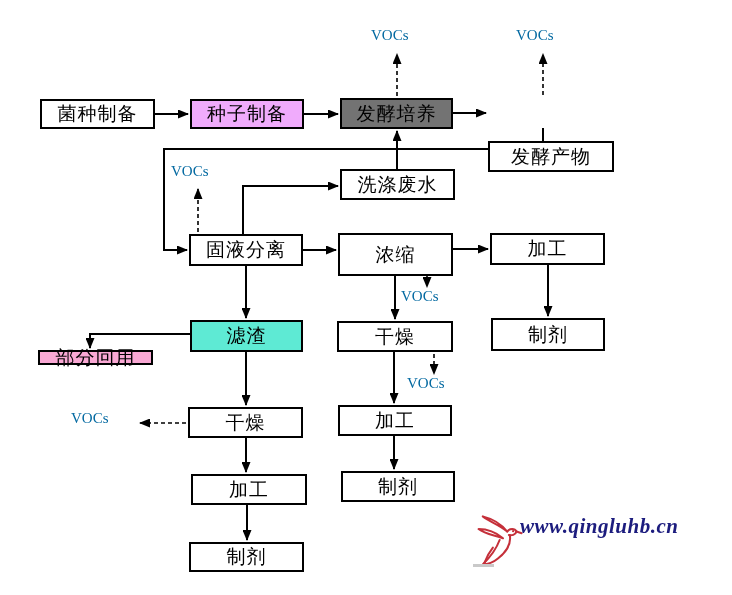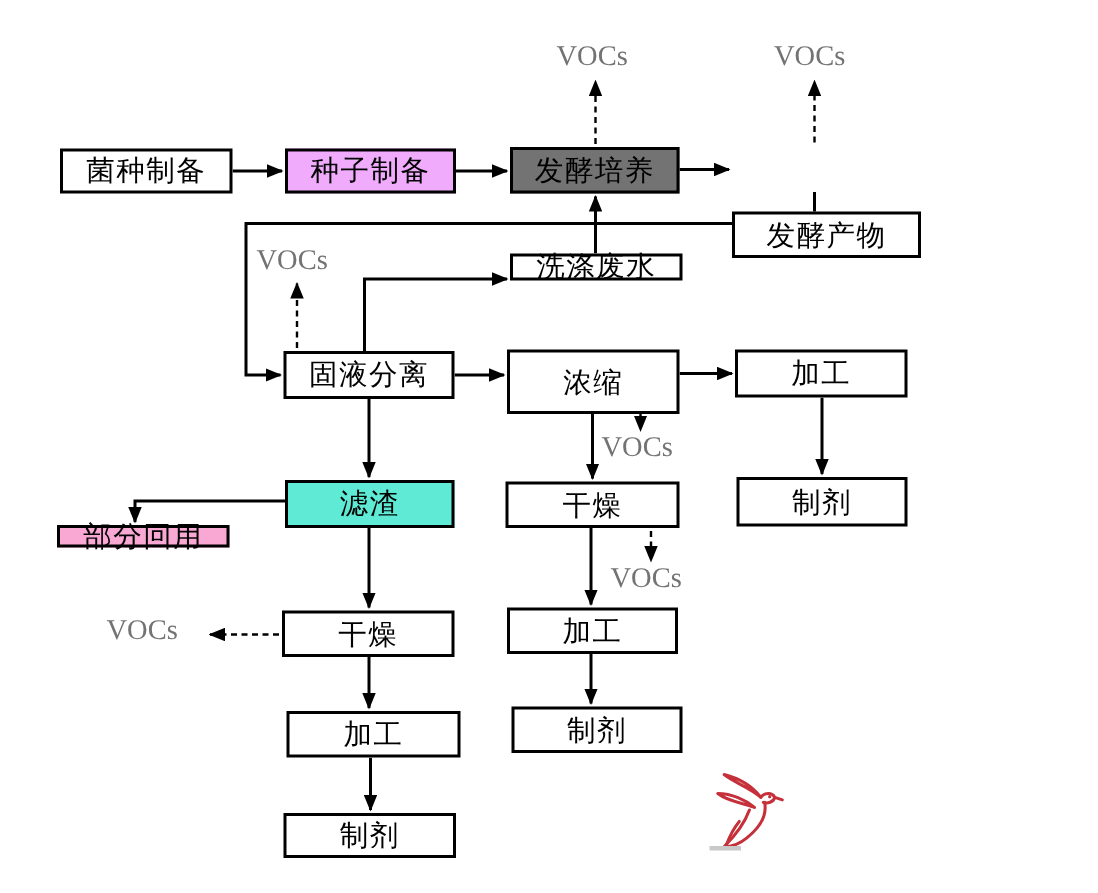--- a/index.html
+++ b/index.html
@@ -22,22 +22,22 @@
     border: 2px solid #a16207;
     text-align: center;
     font-size: 19px;
     letter-spacing: 1px;
     color: #000000;
     font-family: "Liberation Serif", serif;
     display: flex; align-items: center; justify-content: center;
   }
   .vocs {
     position: absolute;
-    font-size: 19px;
-    color: #737373;
+    font-size: 15px;
+    color: #0369a1;
     font-family: "Liberation Serif", serif;
     white-space: nowrap;
   }
   polyline.solid { fill: none; stroke: #000000; stroke-width: 2; }
   polyline.dashed { fill: none; stroke: #000000; stroke-width: 1.6; stroke-dasharray: 4 3; }
   #watermark { position: absolute; left: 470px; top: 505px; width: 250px; height: 75px; }
   #wm-bird { position: absolute; left: 6px; top: 7px; width: 54px; height: 56px; }
   #wm-url {
     position: absolute; left: 50px; top: 9px;
     font-size: 21px; font-weight: bold; font-style: italic;
@@ -91,21 +91,21 @@
         <polyline points="434,354 434,374" class="dashed" marker-end="url(#arrow)"></polyline>
         <polyline points="186,423 140,423" class="dashed" marker-end="url(#arrow)"></polyline>
       </g>
   </svg>
 
   <div id="nodes">
       <div class="fbox" style="left: 40px; top: 99px; width: 115px; height: 30px; border-color: rgb(0, 0, 0); background: rgb(255, 255, 255);">菌种制备</div>
       <div class="fbox" style="left: 190px; top: 99px; width: 114px; height: 30px; border-color: rgb(0, 0, 0); background: #f0abfc;">种子制备</div>
       <div class="fbox" style="left: 340px; top: 98px; width: 113px; height: 31px; border-color: rgb(0, 0, 0); background: #737373;">发酵培养</div>
       <div class="fbox" style="left: 488px; top: 97px; width: 126px; height: 31px; border-color: rgb(0, 0, 0); background: rgb(255, 255, 255); margin-top: 44px;">发酵产物</div>
-      <div class="fbox" style="left: 340px; top: 169px; width: 115px; height: 18px; border-color: rgb(0, 0, 0); background: rgb(255, 255, 255);">洗涤废水</div>
+      <div class="fbox" style="left: 340px; top: 169px; width: 115px; height: 31px; border-color: rgb(0, 0, 0); background: rgb(255, 255, 255);">洗涤废水</div>
       <div class="fbox" style="left: 189px; top: 234px; width: 114px; height: 32px; border-color: rgb(0, 0, 0); background: rgb(255, 255, 255);">固液分离</div>
       <div class="fbox" style="left: 338px; top: 233px; width: 115px; height: 43px; border-color: rgb(0, 0, 0); background: rgb(255, 255, 255);">浓缩</div>
       <div class="fbox" style="left: 490px; top: 233px; width: 115px; height: 32px; border-color: rgb(0, 0, 0); background: rgb(255, 255, 255);">加工</div>
       <div class="fbox" style="left: 491px; top: 318px; width: 114px; height: 33px; border-color: rgb(0, 0, 0); background: rgb(255, 255, 255);">制剂</div>
       <div class="fbox" style="left: 190px; top: 320px; width: 113px; height: 32px; border-color: rgb(0, 0, 0); background: #5eead4;">滤渣</div>
       <div class="fbox" style="left: 38px; top: 350px; width: 115px; height: 15px; border-color: rgb(0, 0, 0); background: #f9a8d4;">部分回用</div>
       <div class="fbox" style="left: 188px; top: 407px; width: 115px; height: 31px; border-color: rgb(0, 0, 0); background: rgb(255, 255, 255);">干燥</div>
       <div class="fbox" style="left: 191px; top: 474px; width: 116px; height: 31px; border-color: rgb(0, 0, 0); background: rgb(255, 255, 255);">加工</div>
       <div class="fbox" style="left: 189px; top: 542px; width: 115px; height: 30px; border-color: rgb(0, 0, 0); background: rgb(255, 255, 255);">制剂</div>
       <div class="fbox" style="left: 337px; top: 321px; width: 116px; height: 31px; border-color: rgb(0, 0, 0); background: rgb(255, 255, 255);">干燥</div>
@@ -126,16 +126,17 @@
       <g fill="none" stroke="#c5303a" stroke-width="2.4" stroke-linecap="round" stroke-linejoin="round">
         <path d="M8,3 C20,6 30,12 37,21 C28,13 17,10 8,3 Z"></path>
         <path d="M3,18 C14,18 25,23 32,29 C23,25 12,25 3,18 Z"></path>
         <path d="M37,21 C40,17 46,17 48,21 C47,25 42,26 39,25"></path>
         <path d="M48,21 L54,23"></path>
         <path d="M40,25 C42,35 36,45 26,53 C20,58 13,60 8,60 C17,51 24,42 28,31"></path>
         <path d="M10,58 C13,50 16,45 20,40"></path>
       </g>
       <circle cx="44" cy="20.5" r="1.3" fill="#c5303a"></circle>
     </svg>
+    <div id="wm-url">www.qingluhb.cn</div>
     <div id="wm-fineprint"></div>
   </div>
 
 </div>
 
 </body></html>

